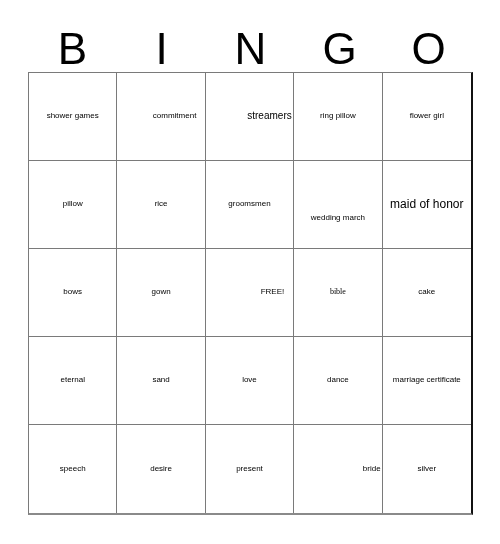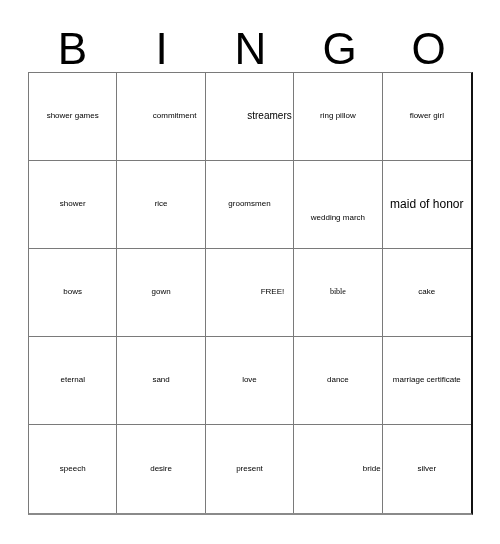--- a/index.html
+++ b/index.html
@@ -100,21 +100,21 @@
         <span class="cell-text" style="font-size: 10px; margin-left: 40px;">streamers</span>
       </div>
     <div class="cell">
         <span class="cell-text" style="font-size: 8px;">ring pillow</span>
       </div>
     <div class="cell">
         <span class="cell-text" style="font-size: 8px;">flower girl</span>
       </div>
 
     <div class="cell">
-        <span class="cell-text" style="font-size: 8px;">shower</span>
+        <span class="cell-text" style="font-size: 8px;">pillow</span>
       </div>
     <div class="cell">
         <span class="cell-text" style="font-size: 8px;">rice</span>
       </div>
     <div class="cell">
         <span class="cell-text" style="font-size: 8px;">groomsmen</span>
       </div>
     <div class="cell">
         <span class="cell-text" style="font-size: 8px; margin-top: 28px;">wedding march</span>
       </div>

